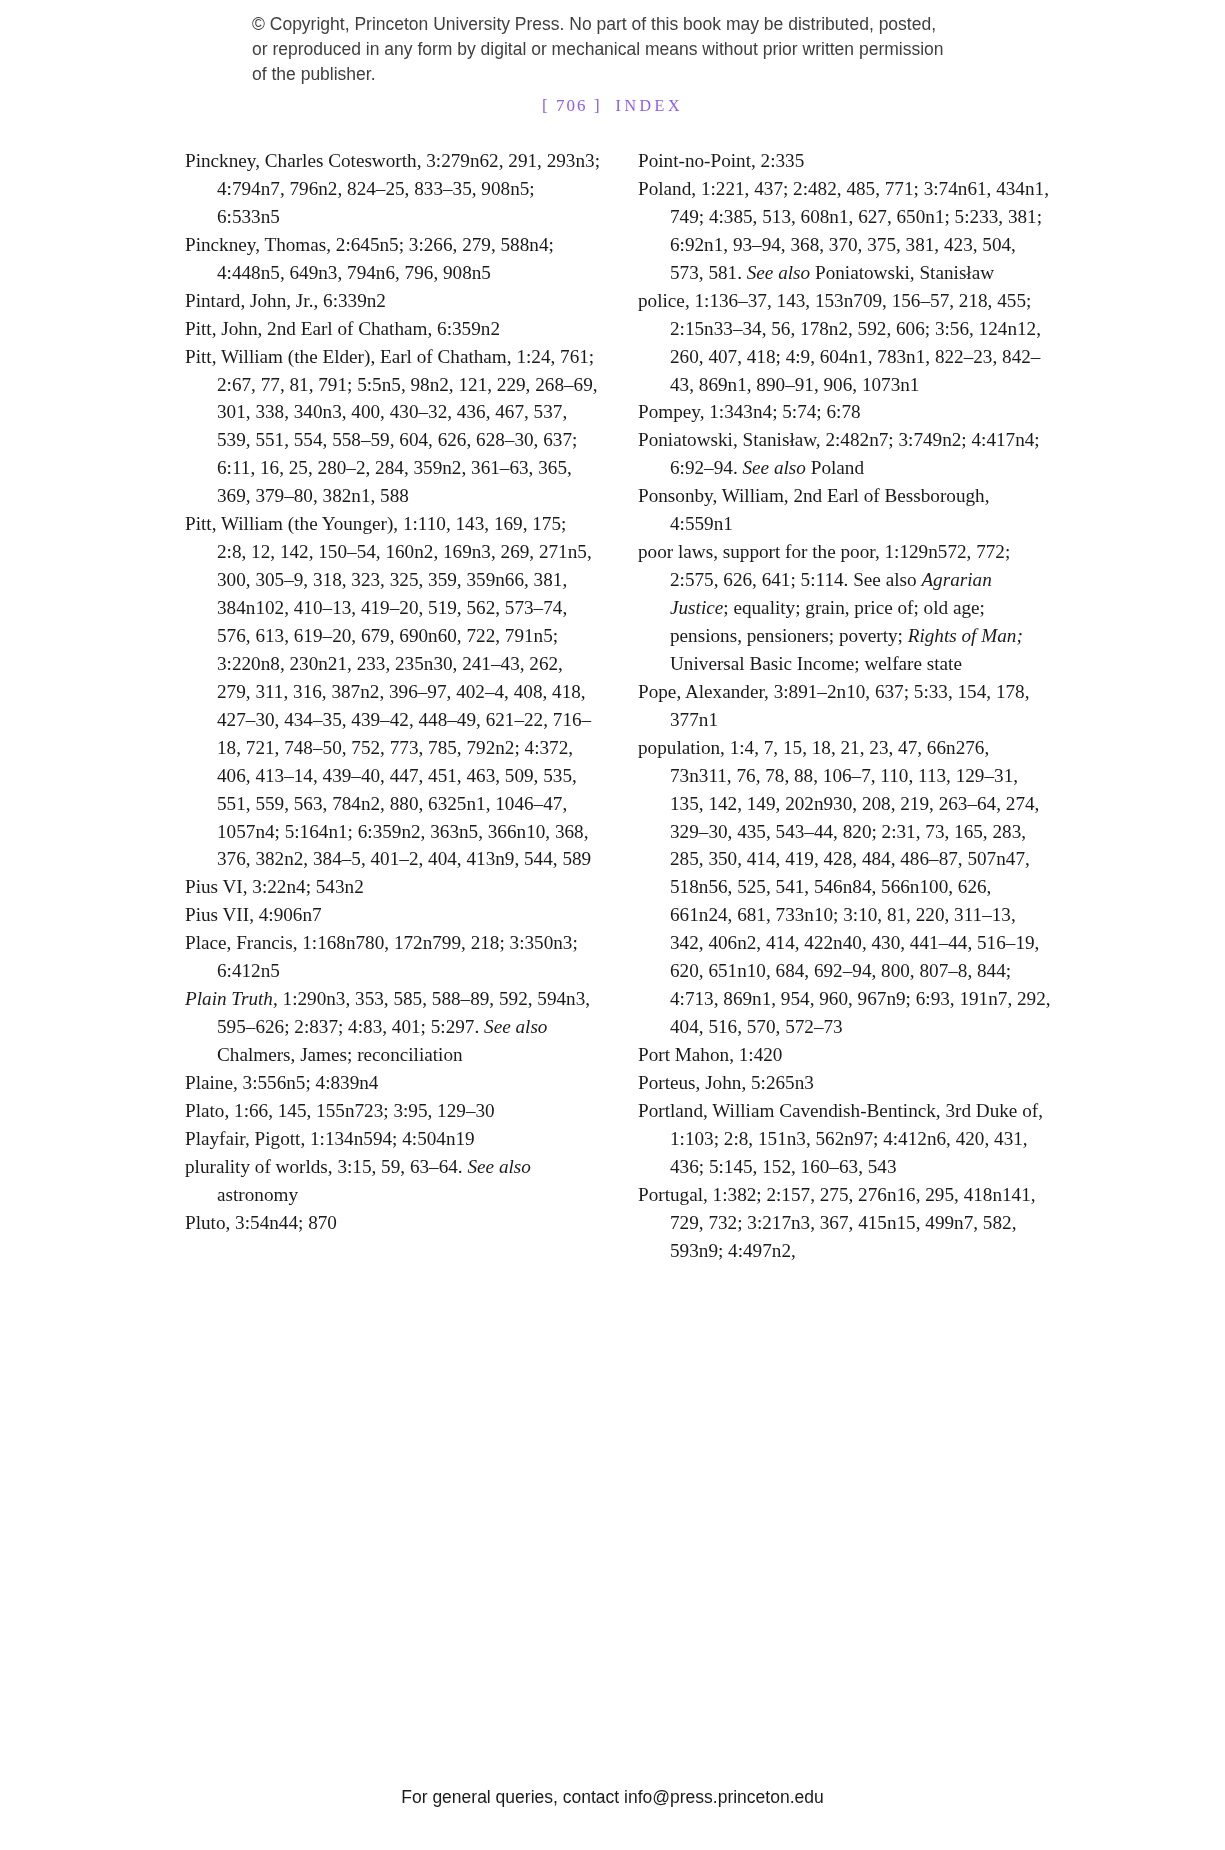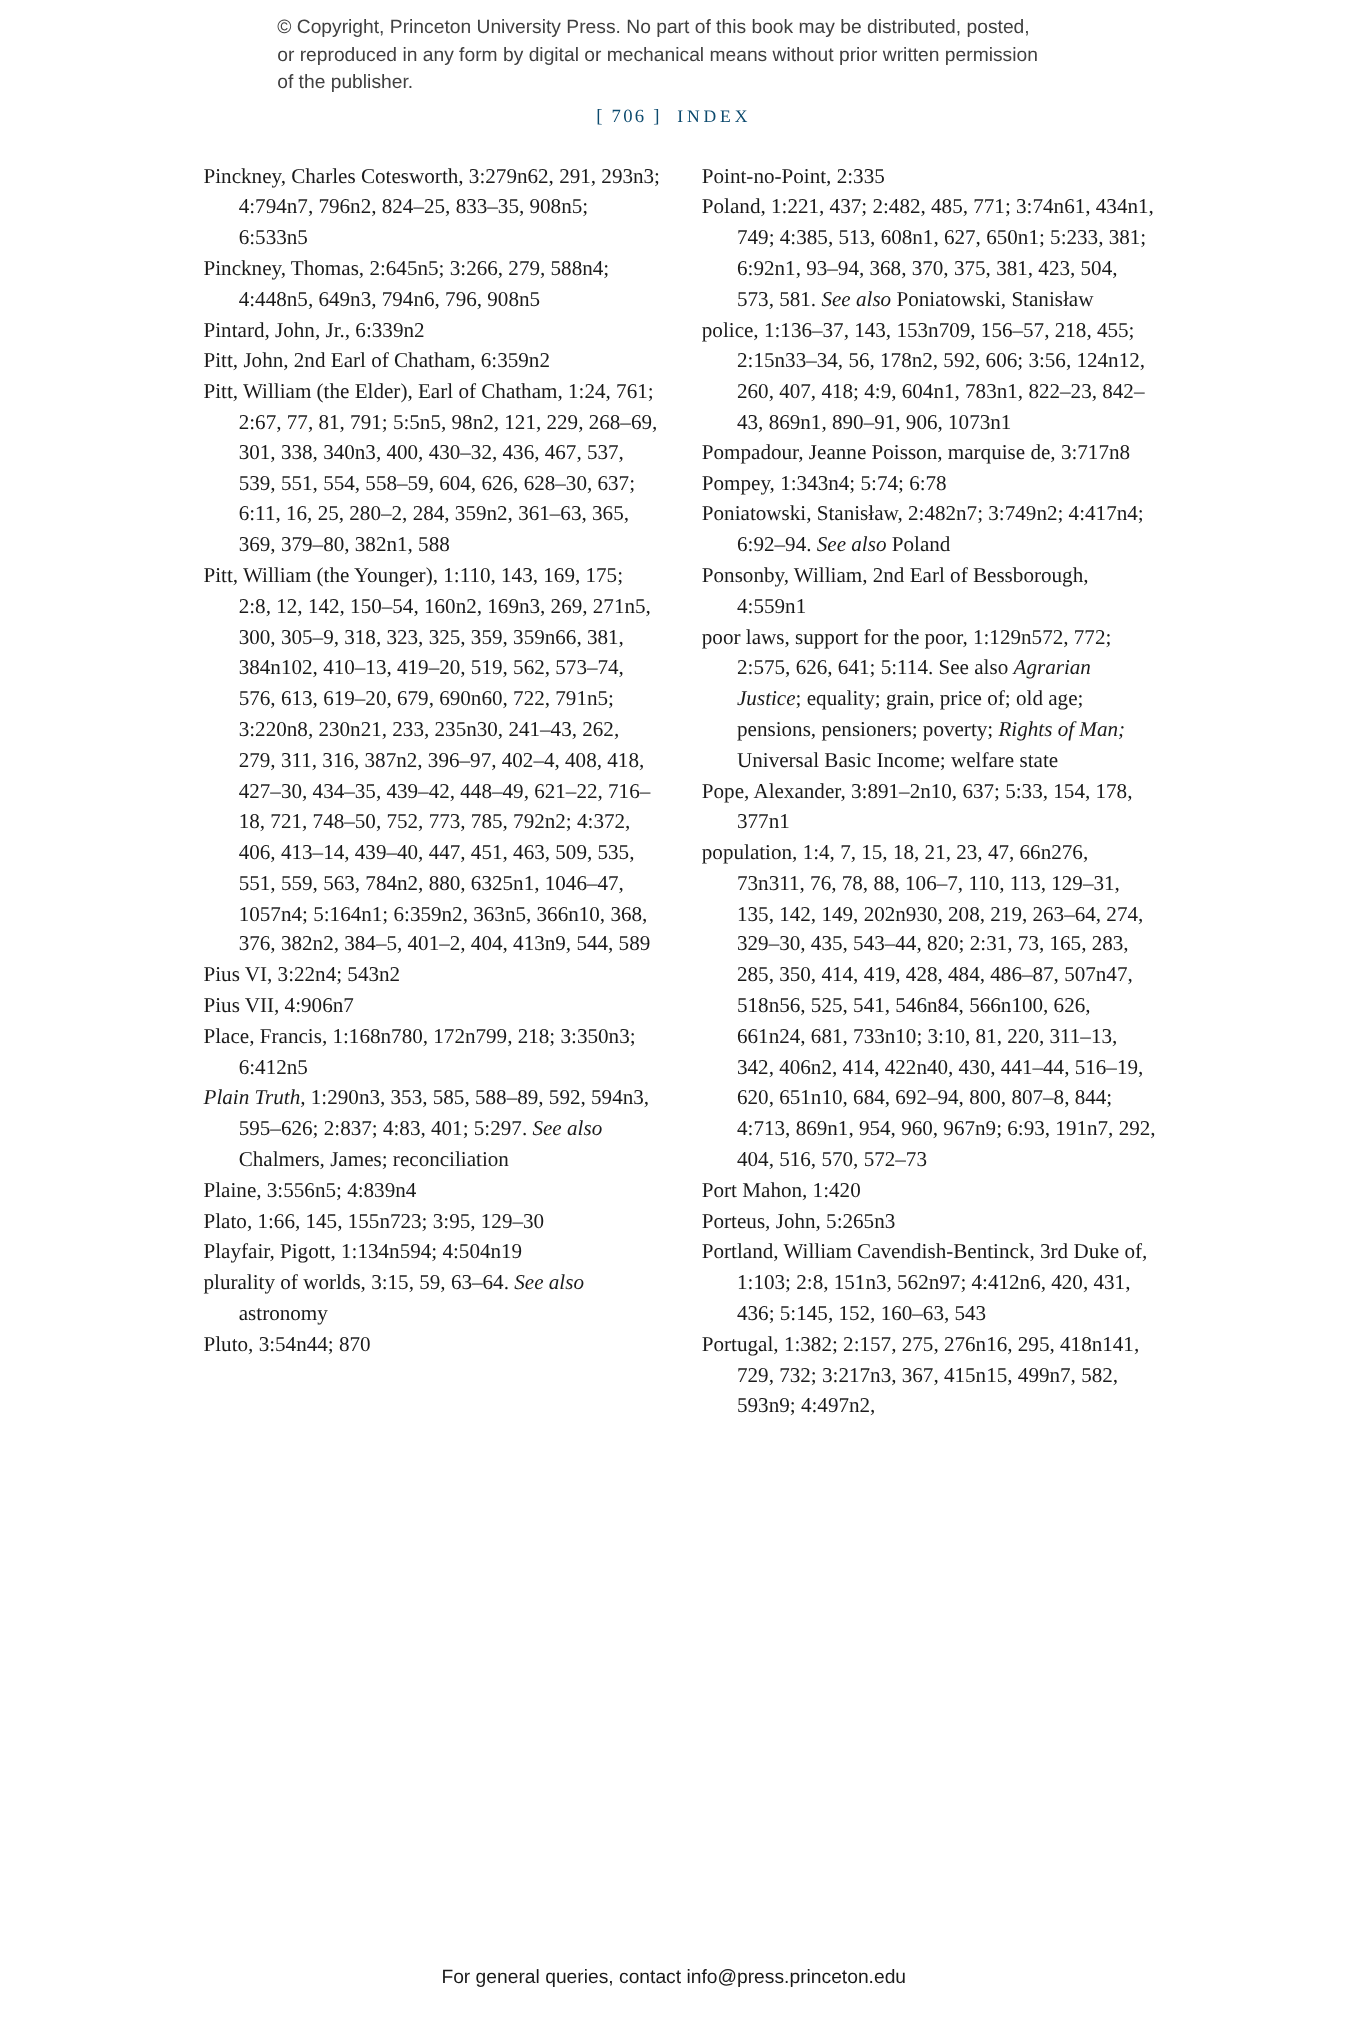--- a/index.html
+++ b/index.html
@@ -34,21 +34,21 @@
   }
   .running-head {
     position: absolute;
     top: 96px;
     left: 0;
     width: 1225px;
     text-align: center;
     font-family: "Liberation Serif", serif;
     font-size: 17px;
     letter-spacing: 0.06em;
-    color: #0c4a6e;
+    color: #8b5cf6;
   }
   .running-head .folio {
     margin-right: 14px;
     letter-spacing: 0.12em;
   }
   .running-head .label {
     font-variant: small-caps;
     letter-spacing: 0.22em;
     font-size: 16px;
   }
@@ -113,21 +113,20 @@
         <div class="entry">Plaine, 3:556n5; 4:839n4</div>
         <div class="entry">Plato, 1:66, 145, 155n723; 3:95, 129–30</div>
         <div class="entry">Playfair, Pigott, 1:134n594; 4:504n19</div>
         <div class="entry">plurality of worlds, 3:15, 59, 63–64. <i>See also</i> astronomy</div>
         <div class="entry">Pluto, 3:54n44; 870</div>
       </div>
     <div class="col col-right">
         <div class="entry">Point-no-Point, 2:335</div>
         <div class="entry">Poland, 1:221, 437; 2:482, 485, 771; 3:74n61, 434n1, 749; 4:385, 513, 608n1, 627, 650n1; 5:233, 381; 6:92n1, 93–94, 368, 370, 375, 381, 423, 504, 573, 581. <i>See also</i> Poniatowski, Stanisław</div>
         <div class="entry">police, 1:136–37, 143, 153n709, 156–57, 218, 455; 2:15n33–34, 56, 178n2, 592, 606; 3:56, 124n12, 260, 407, 418; 4:9, 604n1, 783n1, 822–23, 842–43, 869n1, 890–91, 906, 1073n1</div>
-        <div class="entry">Pompadour, Jeanne Poisson, marquise de, 3:717n8</div>
         <div class="entry">Pompey, 1:343n4; 5:74; 6:78</div>
         <div class="entry">Poniatowski, Stanisław, 2:482n7; 3:749n2; 4:417n4; 6:92–94. <i>See also</i> Poland</div>
         <div class="entry">Ponsonby, William, 2nd Earl of Bessborough, 4:559n1</div>
         <div class="entry">poor laws, support for the poor, 1:129n572, 772; 2:575, 626, 641; 5:114. See also <i>Agrarian Justice</i>; equality; grain, price of; old age; pensions, pensioners; poverty; <i>Rights of Man;</i> Universal Basic Income; welfare state</div>
         <div class="entry">Pope, Alexander, 3:891–2n10, 637; 5:33, 154, 178, 377n1</div>
         <div class="entry">population, 1:4, 7, 15, 18, 21, 23, 47, 66n276, 73n311, 76, 78, 88, 106–7, 110, 113, 129–31, 135, 142, 149, 202n930, 208, 219, 263–64, 274, 329–30, 435, 543–44, 820; 2:31, 73, 165, 283, 285, 350, 414, 419, 428, 484, 486–87, 507n47, 518n56, 525, 541, 546n84, 566n100, 626, 661n24, 681, 733n10; 3:10, 81, 220, 311–13, 342, 406n2, 414, 422n40, 430, 441–44, 516–19, 620, 651n10, 684, 692–94, 800, 807–8, 844; 4:713, 869n1, 954, 960, 967n9; 6:93, 191n7, 292, 404, 516, 570, 572–73</div>
         <div class="entry">Port Mahon, 1:420</div>
         <div class="entry">Porteus, John, 5:265n3</div>
         <div class="entry">Portland, William Cavendish-Bentinck, 3rd Duke of, 1:103; 2:8, 151n3, 562n97; 4:412n6, 420, 431, 436; 5:145, 152, 160–63, 543</div>
         <div class="entry">Portugal, 1:382; 2:157, 275, 276n16, 295, 418n141, 729, 732; 3:217n3, 367, 415n15, 499n7, 582, 593n9; 4:497n2,</div>

